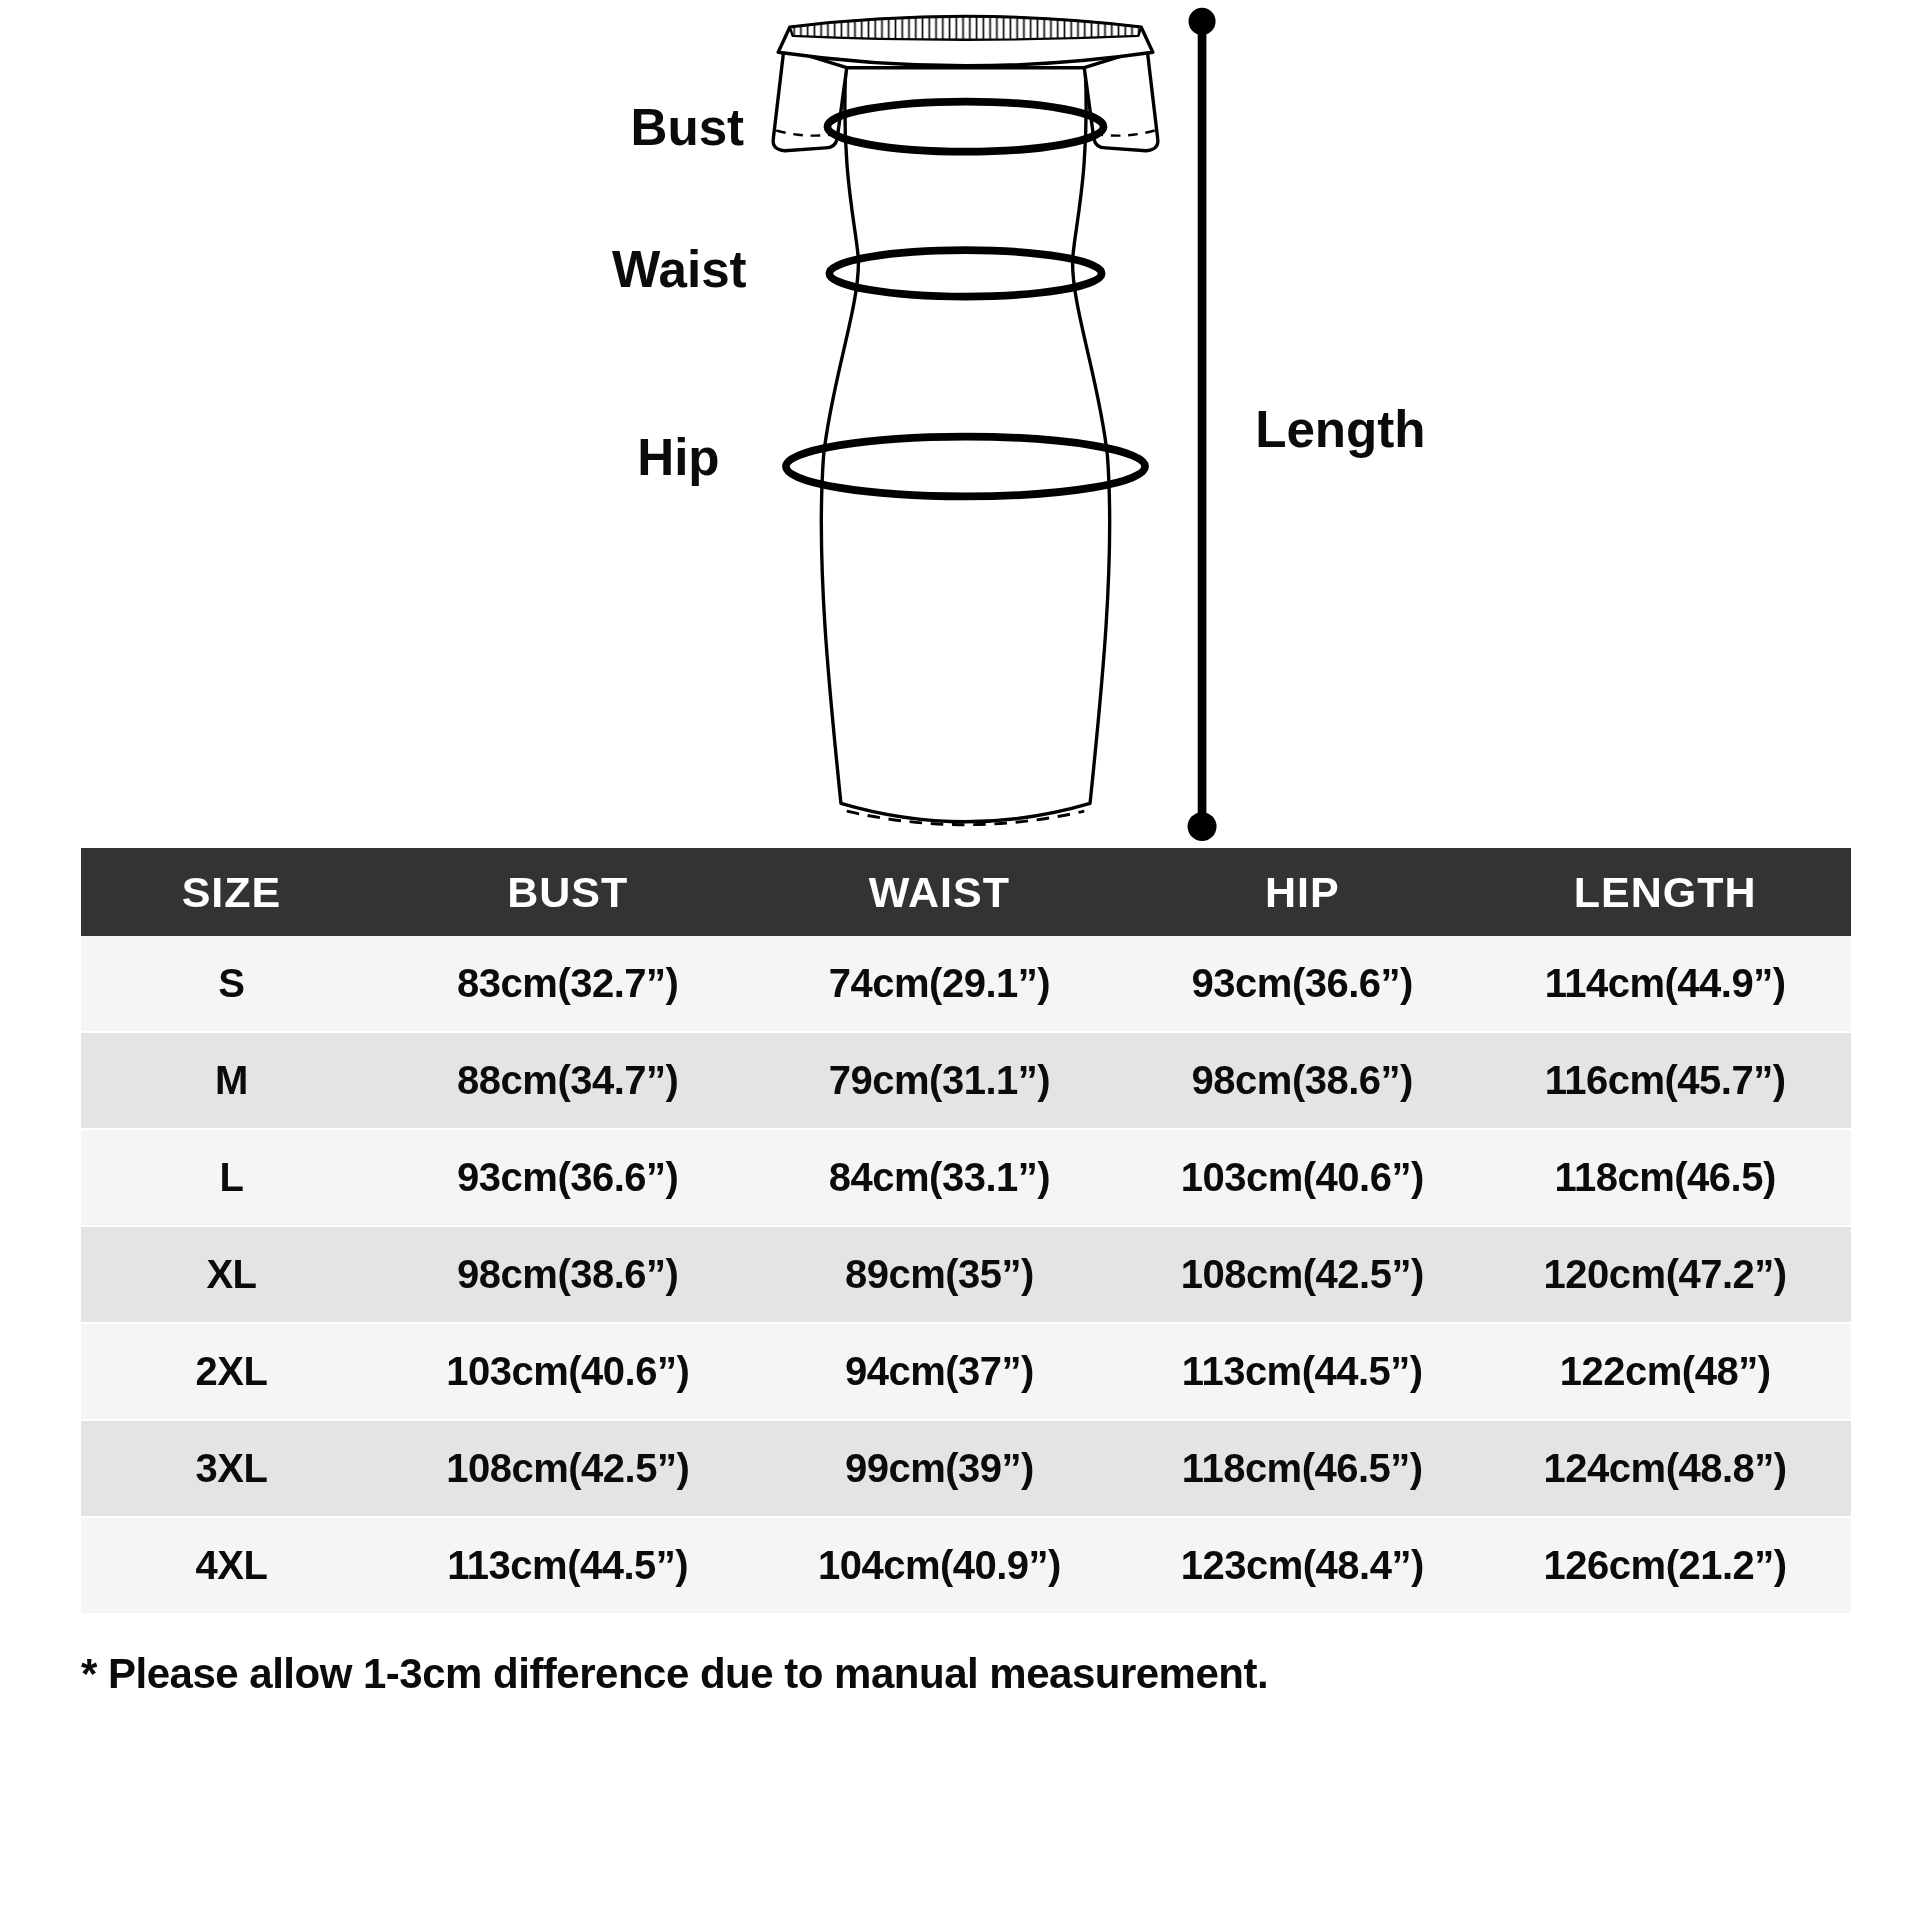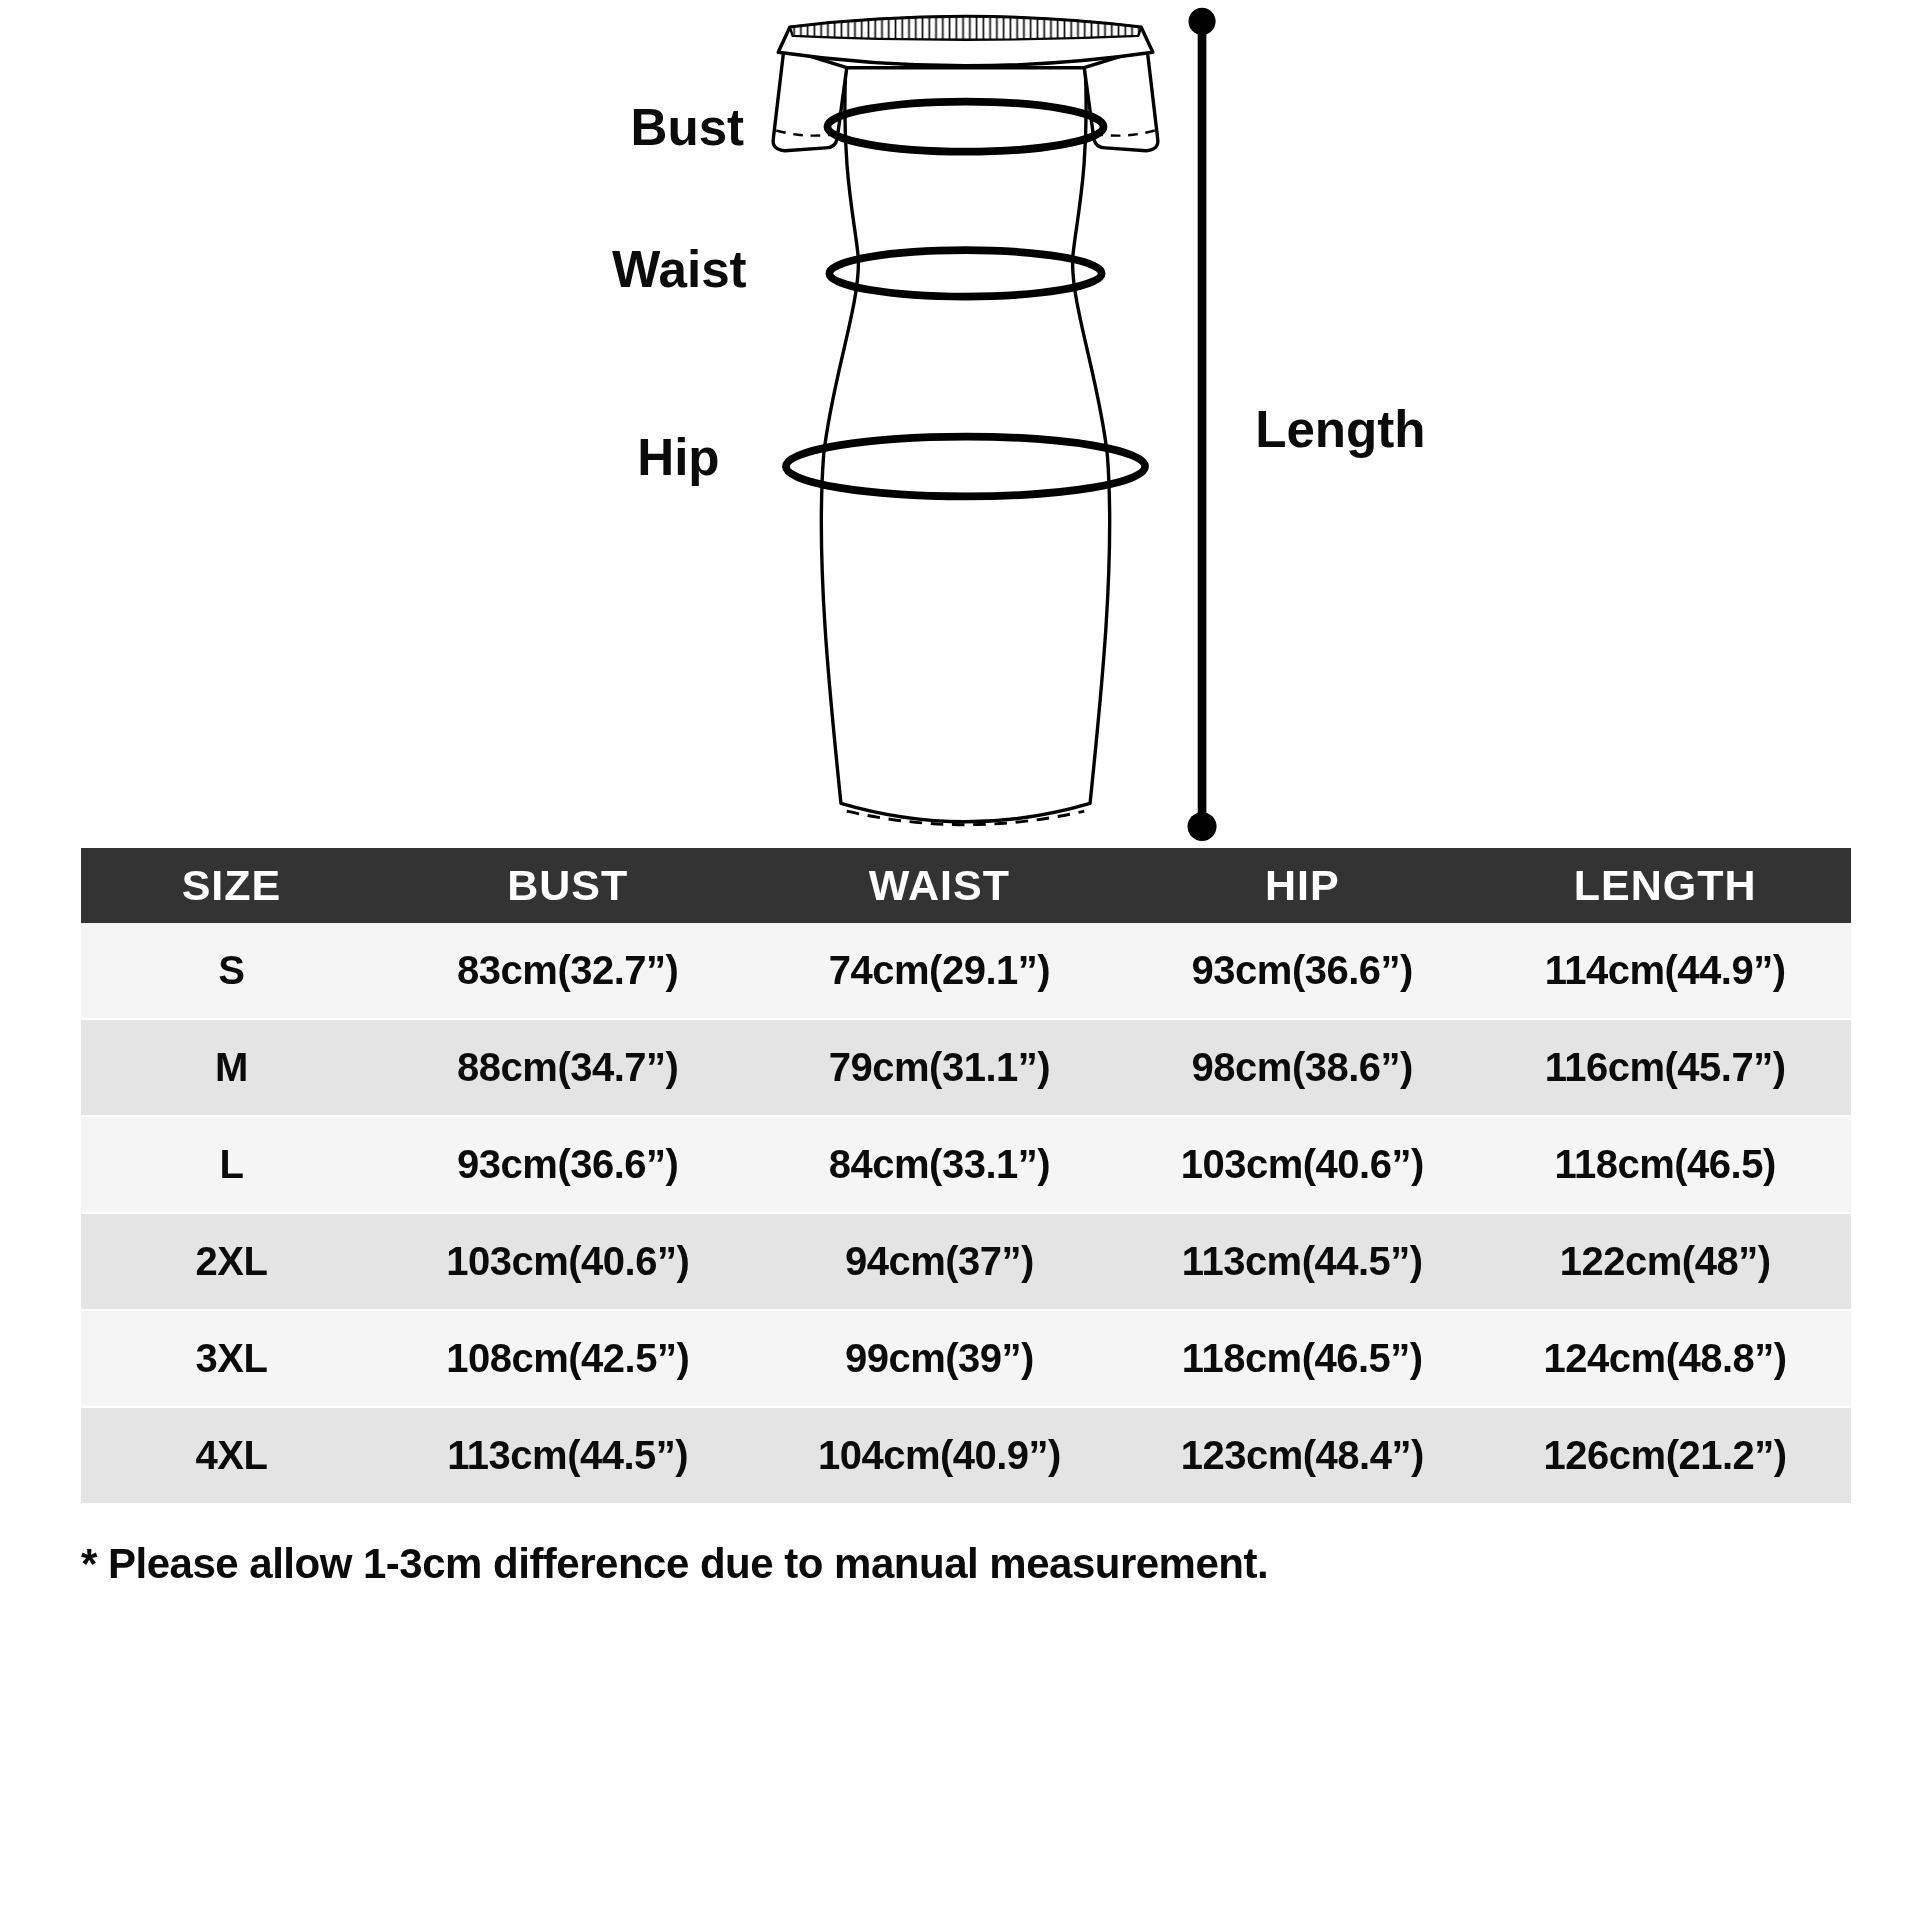--- a/index.html
+++ b/index.html
@@ -19,21 +19,21 @@
 
   .size-table-wrap{width:1770px;margin:0 81px;}
   table.size-table{width:100%;border-collapse:separate;border-spacing:0;table-layout:fixed;}
   table.size-table col.c-size{width:17%;}
   table.size-table col.c-bust{width:21%;}
   table.size-table col.c-waist{width:21%;}
   table.size-table col.c-hip{width:20%;}
   table.size-table col.c-length{width:21%;}
 
   table.size-table thead th{
-    background:var(--header-bg);color:#ffffff;height:75px;
+    background:var(--header-bg);color:#ffffff;height:88px;
     font-size:43px;font-weight:bold;letter-spacing:1px;text-align:center;vertical-align:middle;
   }
   table.size-table tbody td{
     height:97px;font-size:40px;font-weight:bold;text-align:center;vertical-align:middle;
     border-bottom:2.9px solid #ffffff;letter-spacing:-0.5px;
   }
   table.size-table tbody tr:nth-child(odd) td{background:var(--row-light);}
   table.size-table tbody tr:nth-child(even) td{background:var(--row-dark);}
 
   .note{margin:35px 0 15px 81px;font-size:42px;font-weight:bold;letter-spacing:-0.5px;}
@@ -119,20 +119,27 @@
           <td>116cm(45.7”)</td>
         </tr>
         <tr>
           <td>L</td>
           <td>93cm(36.6”)</td>
           <td>84cm(33.1”)</td>
           <td>103cm(40.6”)</td>
           <td>118cm(46.5)</td>
         </tr>
         <tr>
+          <td>XL</td>
+          <td>98cm(38.6”)</td>
+          <td>89cm(35”)</td>
+          <td>108cm(42.5”)</td>
+          <td>120cm(47.2”)</td>
+        </tr>
+        <tr>
           <td>2XL</td>
           <td>103cm(40.6”)</td>
           <td>94cm(37”)</td>
           <td>113cm(44.5”)</td>
           <td>122cm(48”)</td>
         </tr>
         <tr>
           <td>3XL</td>
           <td>108cm(42.5”)</td>
           <td>99cm(39”)</td>

